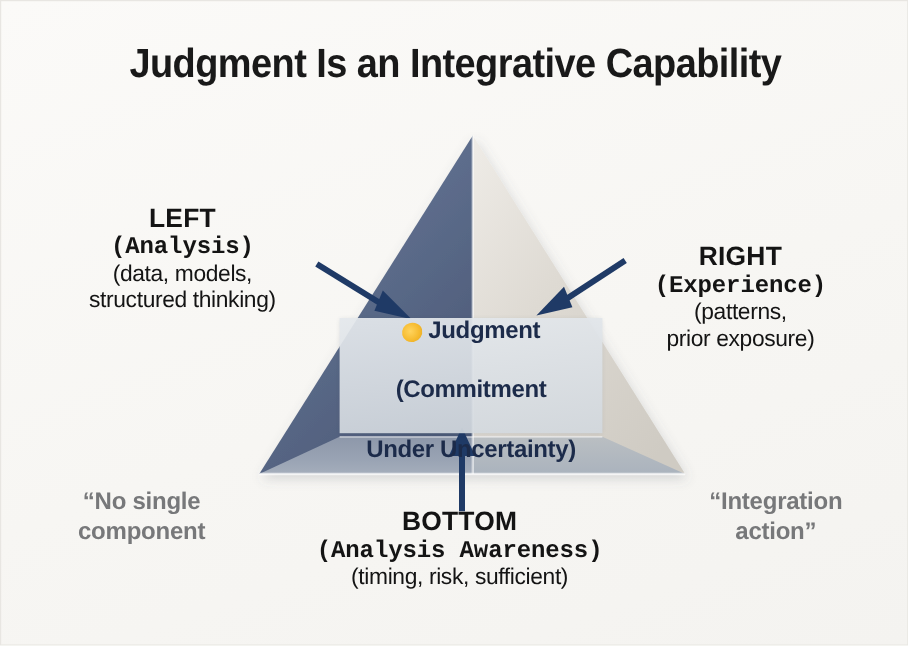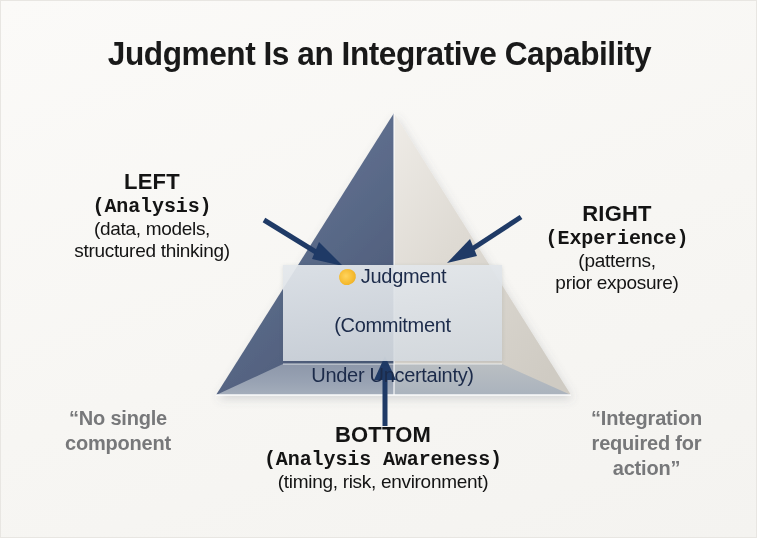--- a/index.html
+++ b/index.html
@@ -58,21 +58,21 @@
     background: linear-gradient(175deg, rgba(228,232,236,0.93) 0%, rgba(210,216,222,0.90) 100%);
     box-shadow: 0 1px 4px rgba(60,70,85,0.14);
     display: flex;
     flex-direction: column;
     align-items: center;
     justify-content: center;
     box-sizing: border-box;
   }
   #center-box .line {
     color: #1c2b4a;
-    font-weight: normal;
+    font-weight: bold;
     font-size: 20px;
     line-height: 1.16;
     letter-spacing: -0.3px;
     white-space: nowrap;
     text-align: right;
     margin-top: 26px;
   }
   #center-box .line1 {
     display: flex;
     align-items: center;
@@ -209,26 +209,25 @@
   <div class="label-block" id="label-right">
     <div class="hd">RIGHT</div>
     <div class="sub">(Experience)</div>
     <div class="detail">(patterns,</div>
     <div class="detail">prior exposure)</div>
   </div>
 
   <div class="label-block" id="label-bottom">
     <div class="hd">BOTTOM</div>
     <div class="sub">(Analysis Awareness)</div>
-    <div class="detail">(timing, risk, environment)</div>
+    <div class="detail">(timing, risk, sufficient)</div>
   </div>
 
   <div class="quote" id="quote-left">
     <div>“No single</div>
     <div>component</div>
   </div>
   <div class="quote" id="quote-right">
     <div>“Integration</div>
-    <div>required for</div>
     <div>action”</div>
   </div>
 
 </div>
 
 </body></html>

